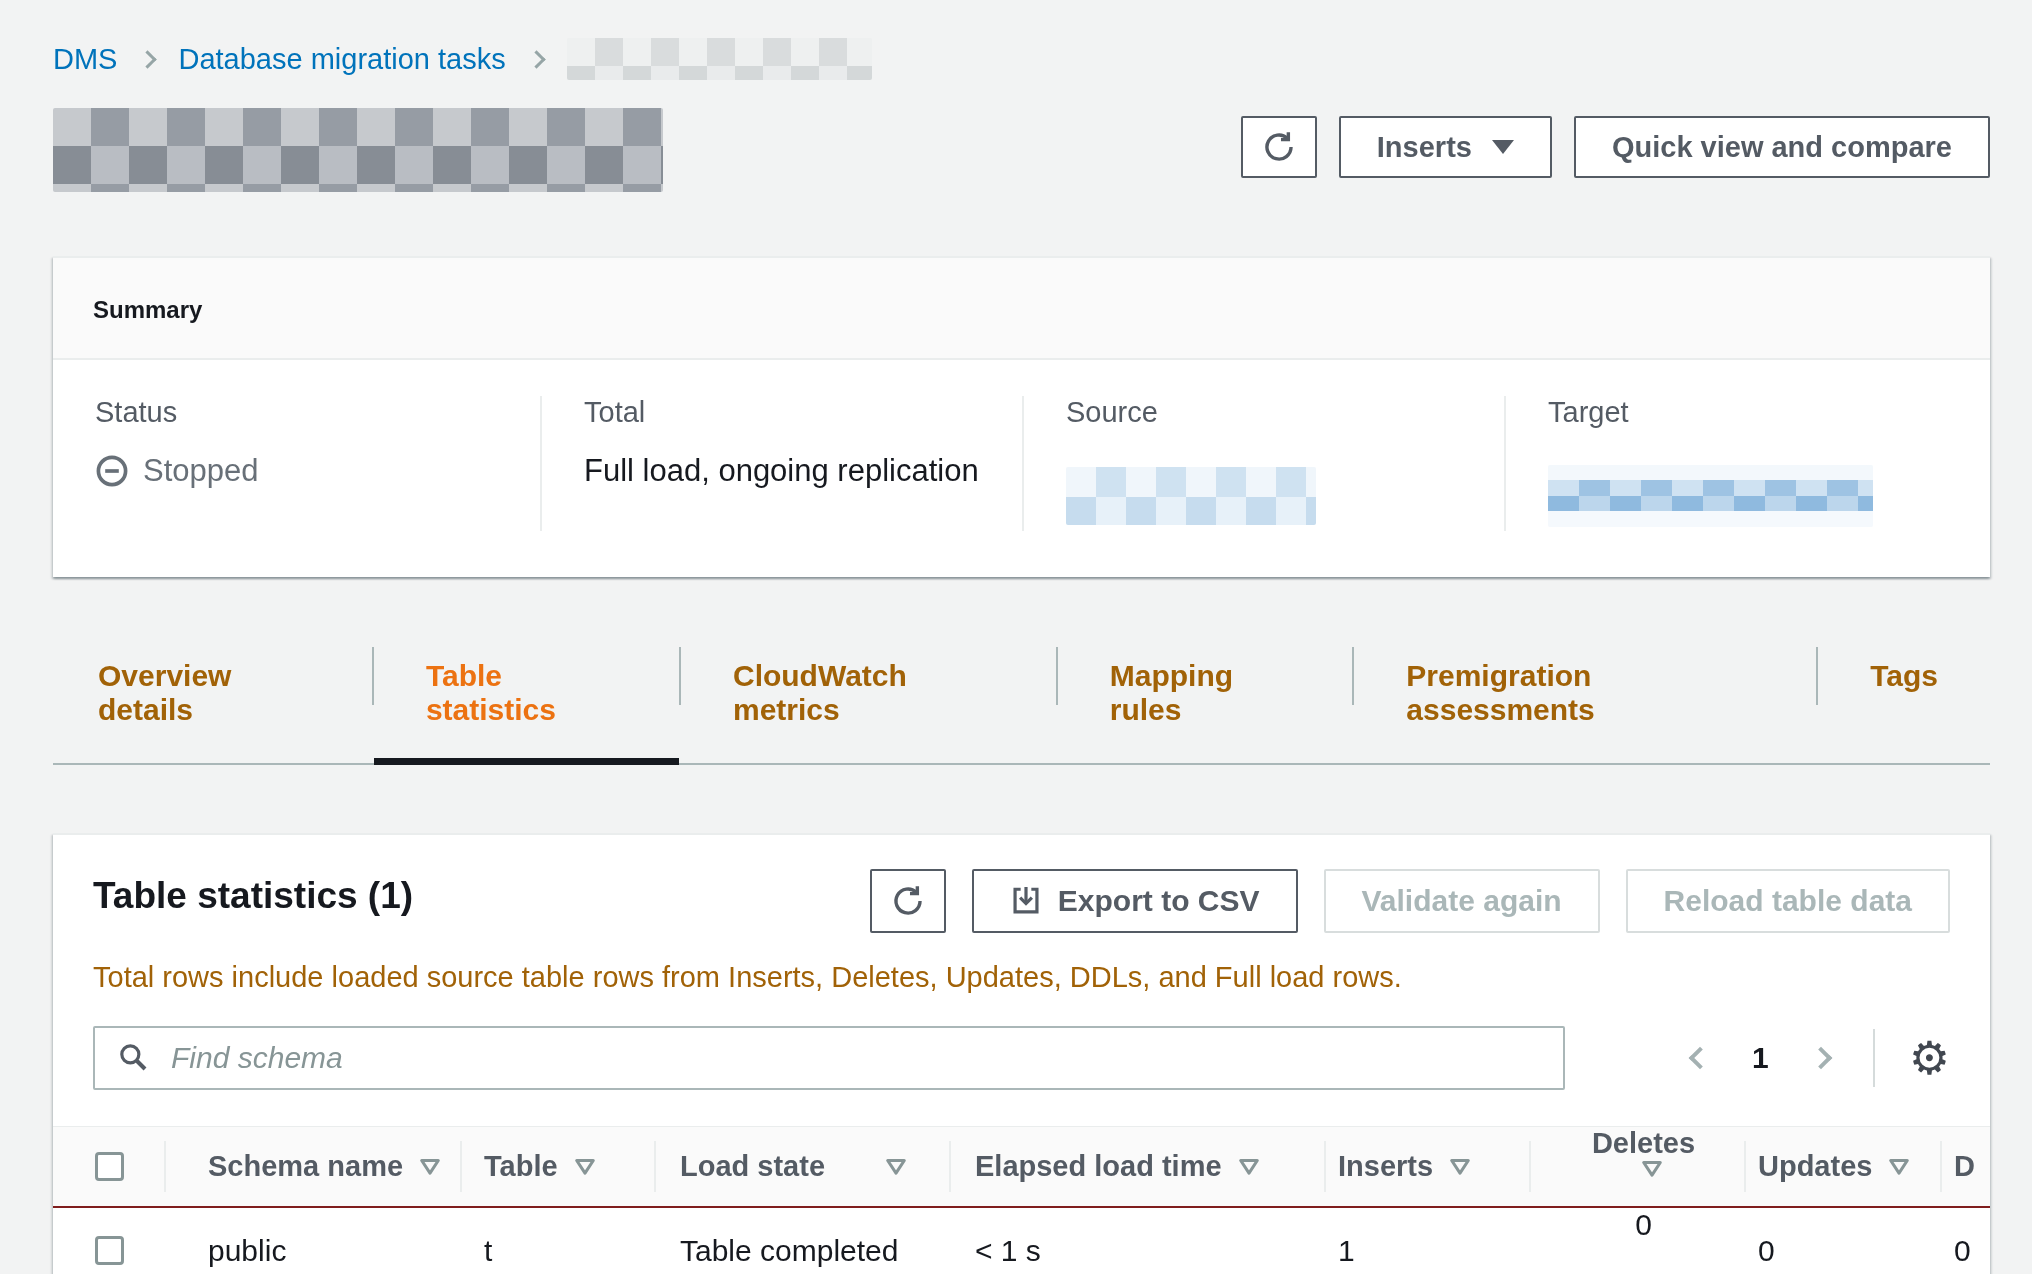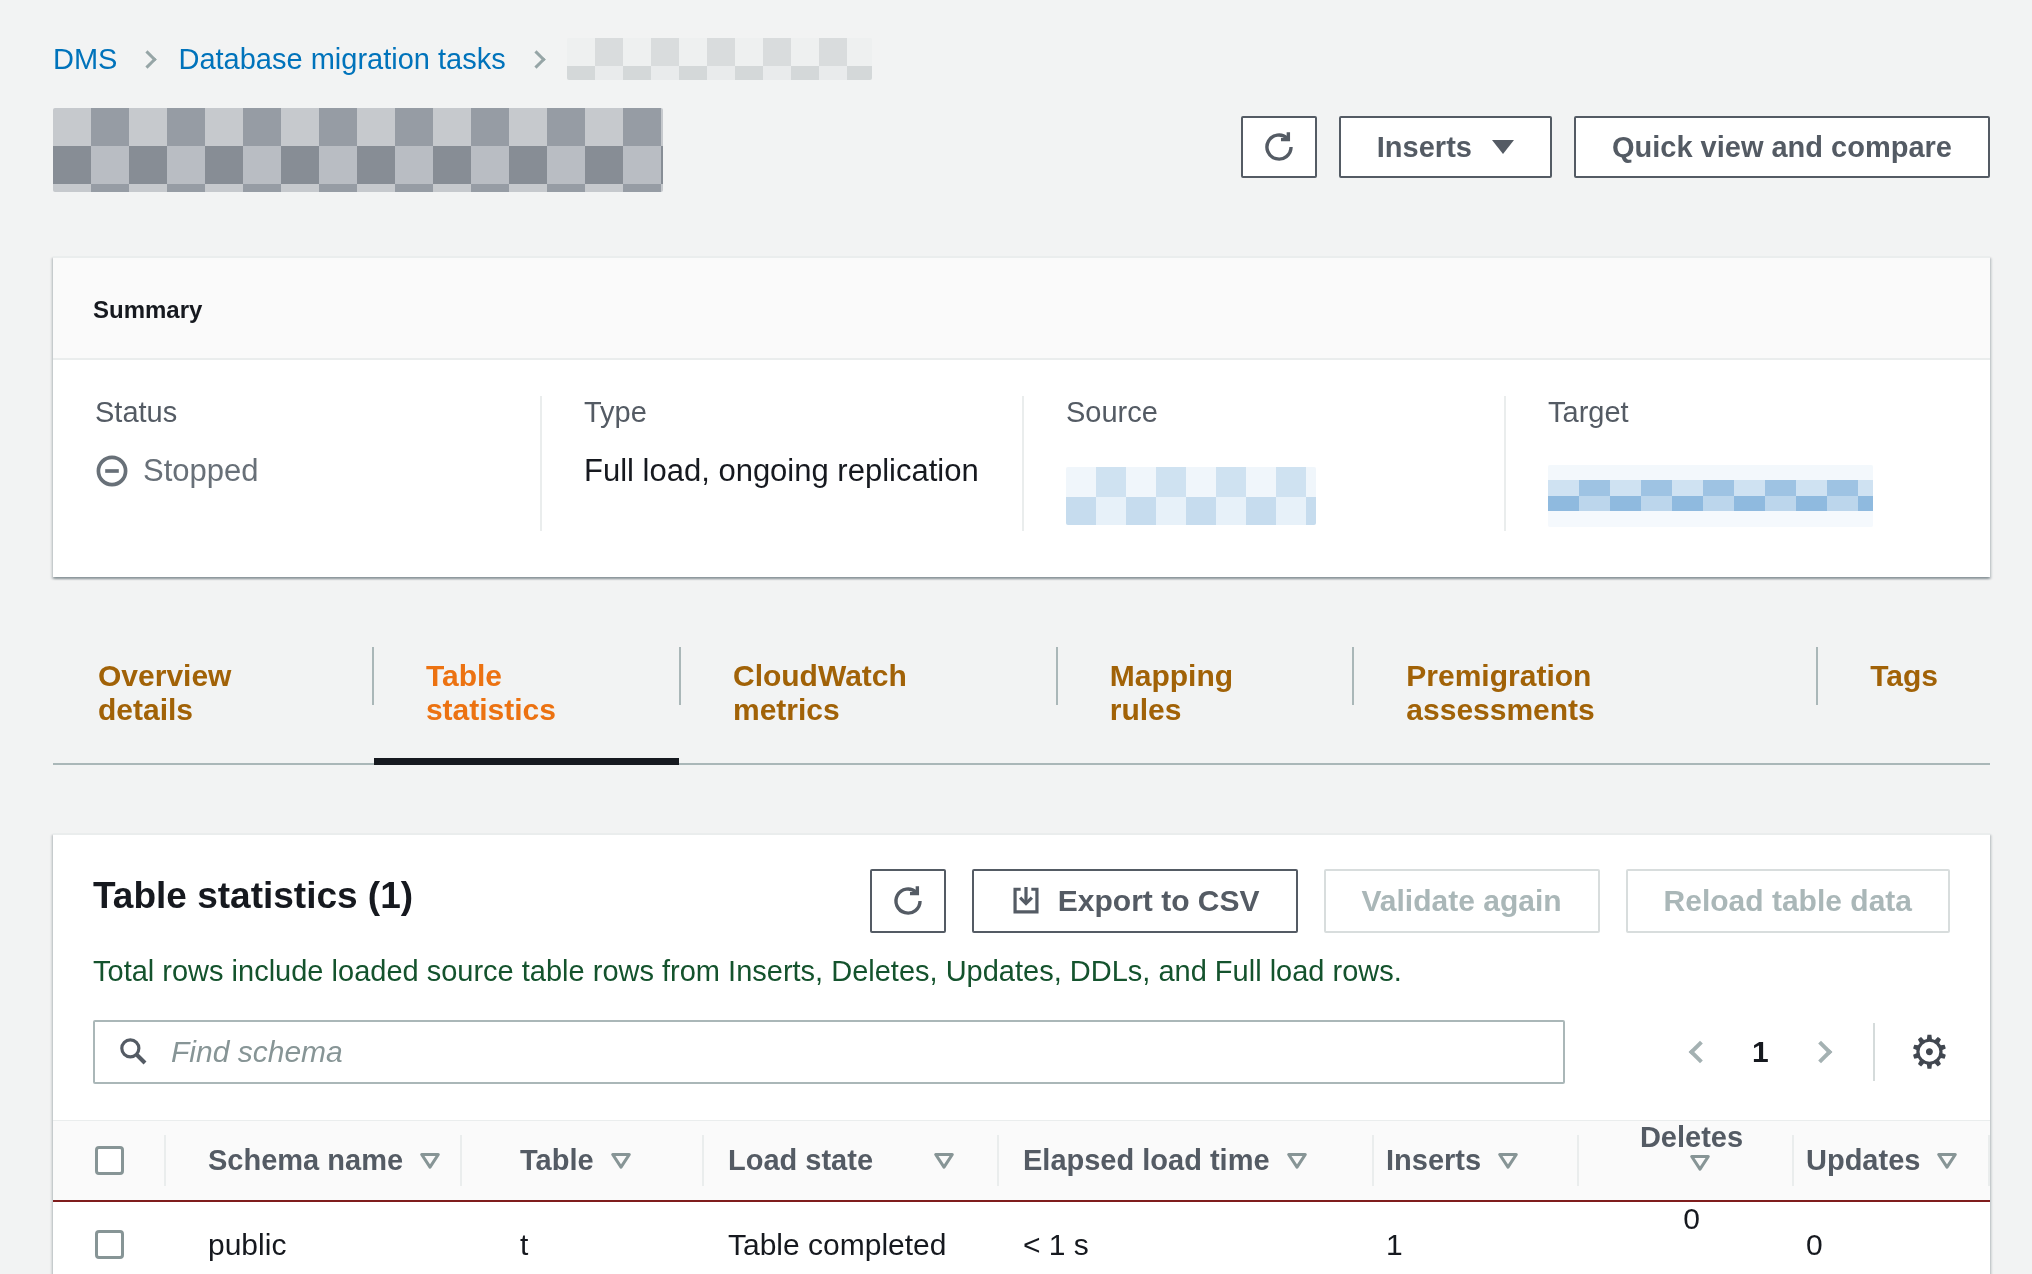--- a/index.html
+++ b/index.html
@@ -86,21 +86,21 @@
   .tab + .tab { border-left: 2px solid #aab7b8; border-image: linear-gradient(to bottom, #aab7b8 0 58px, transparent 58px) 1; }
   .tab.active { color: #ec7211; }
   .tab.active::after { content: ""; position: absolute; left: 0; right: 0; bottom: -2px; height: 7px; background: #16191f; }
 
   
   .table-card { margin-top: 68px; padding-top: 34px; overflow: hidden; }
   .panel-top { display: flex; justify-content: space-between; align-items: flex-start; padding: 0 40px; }
   .panel-title { font-size: 37px; font-weight: 700; padding-top: 6px; }
   .panel-buttons { display: flex; align-items: center; gap: 26px; }
   .panel-buttons .btn { height: 64px; font-size: 30px; }
-  .panel-desc { padding: 0 40px; margin-top: 22px; font-size: 29px; color: #14532d; }
+  .panel-desc { padding: 0 40px; margin-top: 28px; font-size: 29px; color: #a16207; }
 
   .toolbar-row { display: flex; align-items: center; margin-top: 32px; padding: 0 40px; }
   .search-box { position: relative; width: 1472px; }
   .search-box input {
     width: 100%; height: 64px; border: 2px solid #aab7b8; border-radius: 2px;
     font-size: 30px; padding: 0 20px 0 76px; color: #16191f; background: #fff;
     font-family: "Liberation Sans", sans-serif; outline: none;
   }
   .search-box input::placeholder { color: #879596; font-style: italic; }
   .search-glyph { position: absolute; left: 24px; top: 15px; width: 32px; height: 32px; color: #545b64; }
@@ -117,21 +117,21 @@
   .tbl-header { display: flex; align-items: center; height: 82px; background: #fafafa; border-top: 1px solid #eaeded; border-bottom: 2px solid #7f1d1d; }
   .tbl-row { display: flex; align-items: center; height: 85px; background: #fff; }
   .cell { display: flex; align-items: center; flex: 0 0 auto; position: relative; height: 100%; }
   .hcell { font-size: 29px; font-weight: 700; color: #545b64; cursor: pointer; }
   .hcell + .hcell::before, .hcell.col-1::before {
     content: ""; position: absolute; left: 0; top: 14px; bottom: 14px; width: 2px; background: #eaeded;
   }
   .rcell { font-size: 30px; color: #16191f; }
   .col-check { width: 111px; padding-left: 42px; }
   .col-1 { width: 296px; padding-left: 44px; }
-  .col-2 { width: 242px; padding-left: 60px; }
+  .col-2 { width: 194px; padding-left: 24px; }
   .col-3 { width: 295px; padding-left: 26px; }
   .col-4 { width: 375px; padding-left: 26px; }
   .col-5 { width: 205px; padding-left: 14px; }
   .col-6 { width: 215px; padding-left: 14px; flex-direction: column; }
   .col-7 { width: 196px; padding-left: 14px; }
   .col-8 { width: 140px; padding-left: 14px; }
   .sort-icon { margin-left: 16px; flex: 0 0 auto; }
   .col-3 .sort-icon { margin-left: 60px; }
   .checkbox { width: 29px; height: 29px; border: 3px solid #879596; border-radius: 4px; background: #fff; cursor: pointer; }
 
@@ -178,21 +178,21 @@
         <div class="field-label">Status</div>
         <div class="status-value">
           <svg class="status-icon" viewBox="0 0 24 24">
             <circle cx="12" cy="12" r="9.6" fill="none" stroke="#687078" stroke-width="2.6"></circle>
             <line x1="7.2" y1="12" x2="16.8" y2="12" stroke="#687078" stroke-width="2.6"></line>
           </svg>
           <span>Stopped</span>
         </div>
       </div>
       <div class="field-col">
-        <div class="field-label">Type</div>
+        <div class="field-label">Total</div>
         <div class="field-value">Full load, ongoing replication</div>
       </div>
       <div class="field-col">
         <div class="field-label">Source</div>
         <span class="pxl pxl-source"></span>
       </div>
       <div class="field-col">
         <div class="field-label">Target</div>
         <span class="pxl pxl-target"></span>
       </div>

